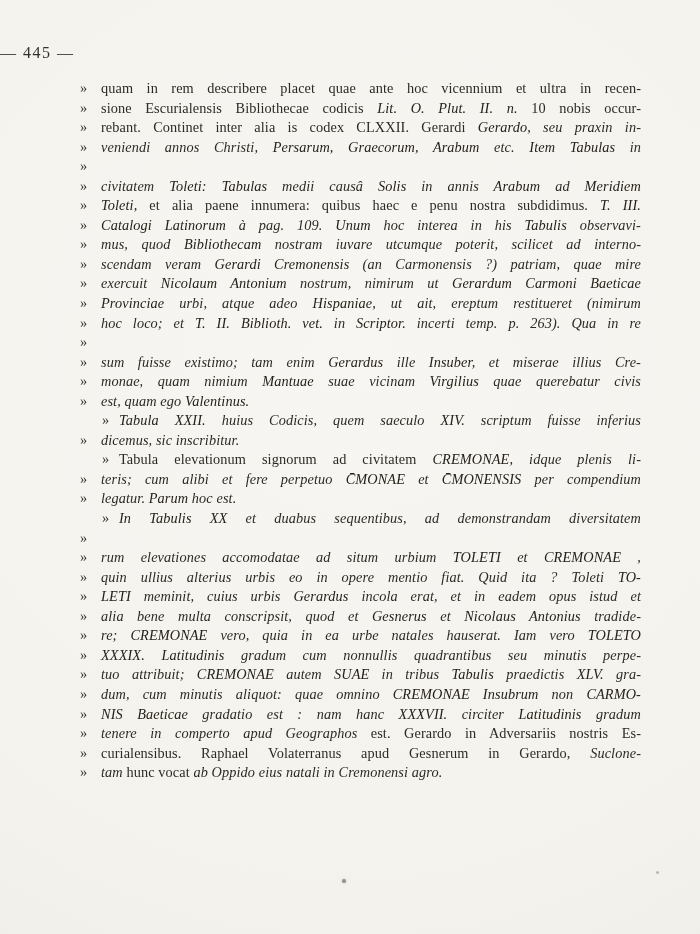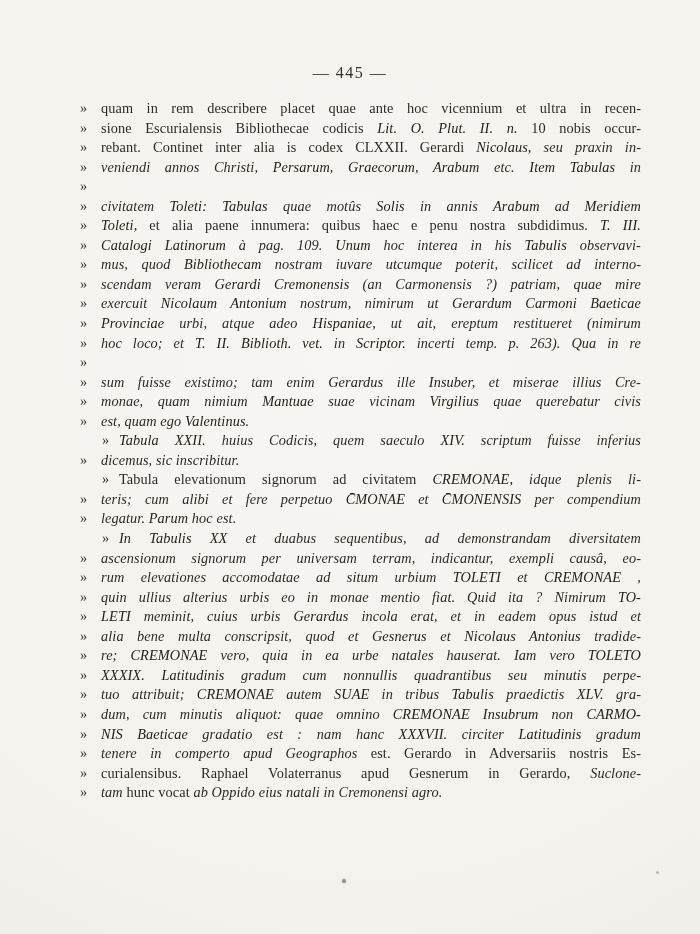--- a/index.html
+++ b/index.html
@@ -15,23 +15,23 @@
   }
   .page {
     position: relative;
     width: 700px;
     height: 934px;
     color: #2d2a24;
     background:
       radial-gradient(130% 95% at 50% 38%, #f7f6f2 0%, #f3f2ed 62%, #ecebe5 100%);
   }
   .page-number {
-    padding-top: 64px;
+    padding-top: 44px;
     height: 20px;
-    text-align: center;
+    text-align: left;
     font-size: 16px;
     letter-spacing: 1.5px;
     color: #35322b;
   }
   .text-block {
     margin-left: 78px;
     margin-top: 15px;
     width: 563px;
     font-size: 14.3px;
     line-height: 19.55px;
@@ -74,44 +74,44 @@
   }
 </style>
 </head>
 <body>
 
 <div class="page">
   <div class="page-number">— 445 —</div>
   <div class="text-block">
       <div class="line"><span class="q">»</span><span class="s-r">quam in rem describere placet quae ante hoc vicennium et ultra in recen-</span></div>
       <div class="line"><span class="q">»</span><span class="s-r">sione Escurialensis Bibliothecae codicis </span><span class="s-bi">Lit. O. Plut. II. n.</span><span class="s-r"> 10 nobis occur-</span></div>
-      <div class="line"><span class="q">»</span><span class="s-r">rebant. Continet inter alia is codex CLXXII. Gerardi </span><span class="s-bi">Nicolaus,</span><span class="s-i"> seu praxin in-</span></div>
+      <div class="line"><span class="q">»</span><span class="s-r">rebant. Continet inter alia is codex CLXXII. Gerardi </span><span class="s-bi">Gerardo,</span><span class="s-i"> seu praxin in-</span></div>
       <div class="line"><span class="q">»</span><span class="s-i">veniendi annos Christi, </span><span class="s-bi">Persarum,</span><span class="s-i"> </span><span class="s-bi">Graecorum,</span><span class="s-i"> </span><span class="s-bi">Arabum</span><span class="s-i"> etc. </span><span class="s-bi">Item Tabulas</span><span class="s-i"> in</span></div>
       <div class="line"><span class="q">»</span></div>
-      <div class="line"><span class="q">»</span><span class="s-i">civitatem </span><span class="s-bi">Toleti:</span><span class="s-i"> </span><span class="s-bi">Tabulas</span><span class="s-i"> quae motûs </span><span class="s-bi">Solis</span><span class="s-i"> in annis </span><span class="s-bi">Arabum</span><span class="s-i"> ad </span><span class="s-bi">Meridiem</span></div>
+      <div class="line"><span class="q">»</span><span class="s-i">civitatem </span><span class="s-bi">Toleti:</span><span class="s-i"> </span><span class="s-bi">Tabulas</span><span class="s-i"> medii causâ </span><span class="s-bi">Solis</span><span class="s-i"> in annis </span><span class="s-bi">Arabum</span><span class="s-i"> ad </span><span class="s-bi">Meridiem</span></div>
       <div class="line"><span class="q">»</span><span class="s-bi">Toleti,</span><span class="s-r"> et alia paene innumera: quibus haec e penu nostra subdidimus. </span><span class="s-bi">T. III.</span></div>
       <div class="line"><span class="q">»</span><span class="s-bi">Catalogi Latinorum</span><span class="s-i"> à pag. 109. </span><span class="s-bi">Unum</span><span class="s-i"> hoc interea in his </span><span class="s-bi">Tabulis</span><span class="s-i"> observavi-</span></div>
       <div class="line"><span class="q">»</span><span class="s-i">mus, quod </span><span class="s-bi">Bibliothecam</span><span class="s-i"> nostram iuvare utcumque poterit, scilicet ad interno-</span></div>
       <div class="line"><span class="q">»</span><span class="s-i">scendam veram </span><span class="s-bi">Gerardi Cremonensis</span><span class="s-i"> (an Carmonensis ?) patriam, quae mire</span></div>
       <div class="line"><span class="q">»</span><span class="s-i">exercuit </span><span class="s-bi">Nicolaum Antonium</span><span class="s-i"> nostrum, nimirum ut </span><span class="s-bi">Gerardum Carmoni Baeticae</span></div>
       <div class="line"><span class="q">»</span><span class="s-bi">Provinciae</span><span class="s-i"> urbi, atque adeo </span><span class="s-bi">Hispaniae,</span><span class="s-i"> ut ait, ereptum restitueret (nimirum</span></div>
       <div class="line"><span class="q">»</span><span class="s-i">hoc loco; et </span><span class="s-bi">T. II. Biblioth. vet.</span><span class="s-i"> in </span><span class="s-bi">Scriptor.</span><span class="s-i"> incerti temp. p. 263). Qua in re</span></div>
       <div class="line"><span class="q">»</span></div>
       <div class="line"><span class="q">»</span><span class="s-i">sum fuisse existimo; tam enim </span><span class="s-bi">Gerardus</span><span class="s-i"> ille </span><span class="s-bi">Insuber,</span><span class="s-i"> et miserae illius Cre-</span></div>
       <div class="line"><span class="q">»</span><span class="s-i">monae, quam nimium </span><span class="s-bi">Mantuae</span><span class="s-i"> suae vicinam </span><span class="s-bi">Virgilius</span><span class="s-i"> quae querebatur civis</span></div>
       <div class="line end"><span class="q">»</span><span class="s-i">est, quam ego </span><span class="s-bi">Valentinus.</span></div>
       <div class="line indent"><span class="q">»</span><span class="s-bi">Tabula XXII.</span><span class="s-i"> huius Codicis, quem saeculo </span><span class="s-bi">XIV.</span><span class="s-i"> scriptum fuisse inferius</span></div>
       <div class="line end"><span class="q">»</span><span class="s-i">dicemus, sic inscribitur.</span></div>
       <div class="line indent"><span class="q">»</span><span class="s-r">Tabula elevationum signorum ad civitatem </span><span class="s-bi">CREMONAE,</span><span class="s-i"> idque plenis li-</span></div>
       <div class="line"><span class="q">»</span><span class="s-i">teris; cum alibi et fere perpetuo </span><span class="s-bi">C̄MONAE</span><span class="s-i"> et </span><span class="s-bi">C̄MONENSIS</span><span class="s-i"> per compendium</span></div>
       <div class="line end"><span class="q">»</span><span class="s-i">legatur. </span><span class="s-bi">Parum</span><span class="s-i"> hoc est.</span></div>
       <div class="line indent"><span class="q">»</span><span class="s-bi">In Tabulis XX</span><span class="s-i"> et duabus sequentibus, ad demonstrandam diversitatem</span></div>
-      <div class="line"><span class="q">»</span><span class="s-i">ascensionum signorum per universam terram, indicantur, exempli causâ, eo-</span></div>
+      <div class="line"><span class="q">»</span></div>
       <div class="line"><span class="q">»</span><span class="s-i">rum elevationes accomodatae ad situm urbium </span><span class="s-bi">TOLETI</span><span class="s-i"> et </span><span class="s-bi">CREMONAE</span><span class="s-i"> ,</span></div>
-      <div class="line"><span class="q">»</span><span class="s-i">quin ullius alterius urbis eo in monae mentio fiat. Quid ita ? Nimirum </span><span class="s-bi">TO-</span></div>
+      <div class="line"><span class="q">»</span><span class="s-i">quin ullius alterius urbis eo in opere mentio fiat. Quid ita ? Toleti </span><span class="s-bi">TO-</span></div>
       <div class="line"><span class="q">»</span><span class="s-bi">LETI</span><span class="s-i"> meminit, cuius urbis </span><span class="s-bi">Gerardus</span><span class="s-i"> incola erat, et in eadem opus istud et</span></div>
       <div class="line"><span class="q">»</span><span class="s-i">alia bene multa conscripsit, quod et </span><span class="s-bi">Gesnerus</span><span class="s-i"> et </span><span class="s-bi">Nicolaus Antonius</span><span class="s-i"> tradide-</span></div>
       <div class="line"><span class="q">»</span><span class="s-i">re; </span><span class="s-bi">CREMONAE</span><span class="s-i"> vero, quia in ea urbe natales hauserat. Iam vero </span><span class="s-bi">TOLETO</span></div>
       <div class="line"><span class="q">»</span><span class="s-bi">XXXIX. Latitudinis</span><span class="s-i"> gradum cum nonnullis quadrantibus seu minutis perpe-</span></div>
       <div class="line"><span class="q">»</span><span class="s-i">tuo attribuit; </span><span class="s-bi">CREMONAE</span><span class="s-i"> autem </span><span class="s-bi">SUAE</span><span class="s-i"> in tribus </span><span class="s-bi">Tabulis</span><span class="s-i"> praedictis </span><span class="s-bi">XLV.</span><span class="s-i"> gra-</span></div>
       <div class="line"><span class="q">»</span><span class="s-i">dum, cum minutis aliquot: quae omnino </span><span class="s-bi">CREMONAE</span><span class="s-i"> </span><span class="s-bi">Insubrum</span><span class="s-i"> non </span><span class="s-bi">CARMO-</span></div>
       <div class="line"><span class="q">»</span><span class="s-bi">NIS Baeticae</span><span class="s-i"> gradatio est : nam hanc </span><span class="s-bi">XXXVII.</span><span class="s-i"> circiter </span><span class="s-bi">Latitudinis</span><span class="s-i"> gradum</span></div>
       <div class="line"><span class="q">»</span><span class="s-i">tenere in comperto apud Geographos </span><span class="s-r">est. Gerardo in Adversariis nostris Es-</span></div>
       <div class="line"><span class="q">»</span><span class="s-r">curialensibus. Raphael Volaterranus apud Gesnerum in Gerardo, </span><span class="s-i">Suclone-</span></div>
       <div class="line end"><span class="q">»</span><span class="s-i">tam</span><span class="s-r"> hunc vocat </span><span class="s-i">ab Oppido eius natali in Cremonensi agro.</span></div>

